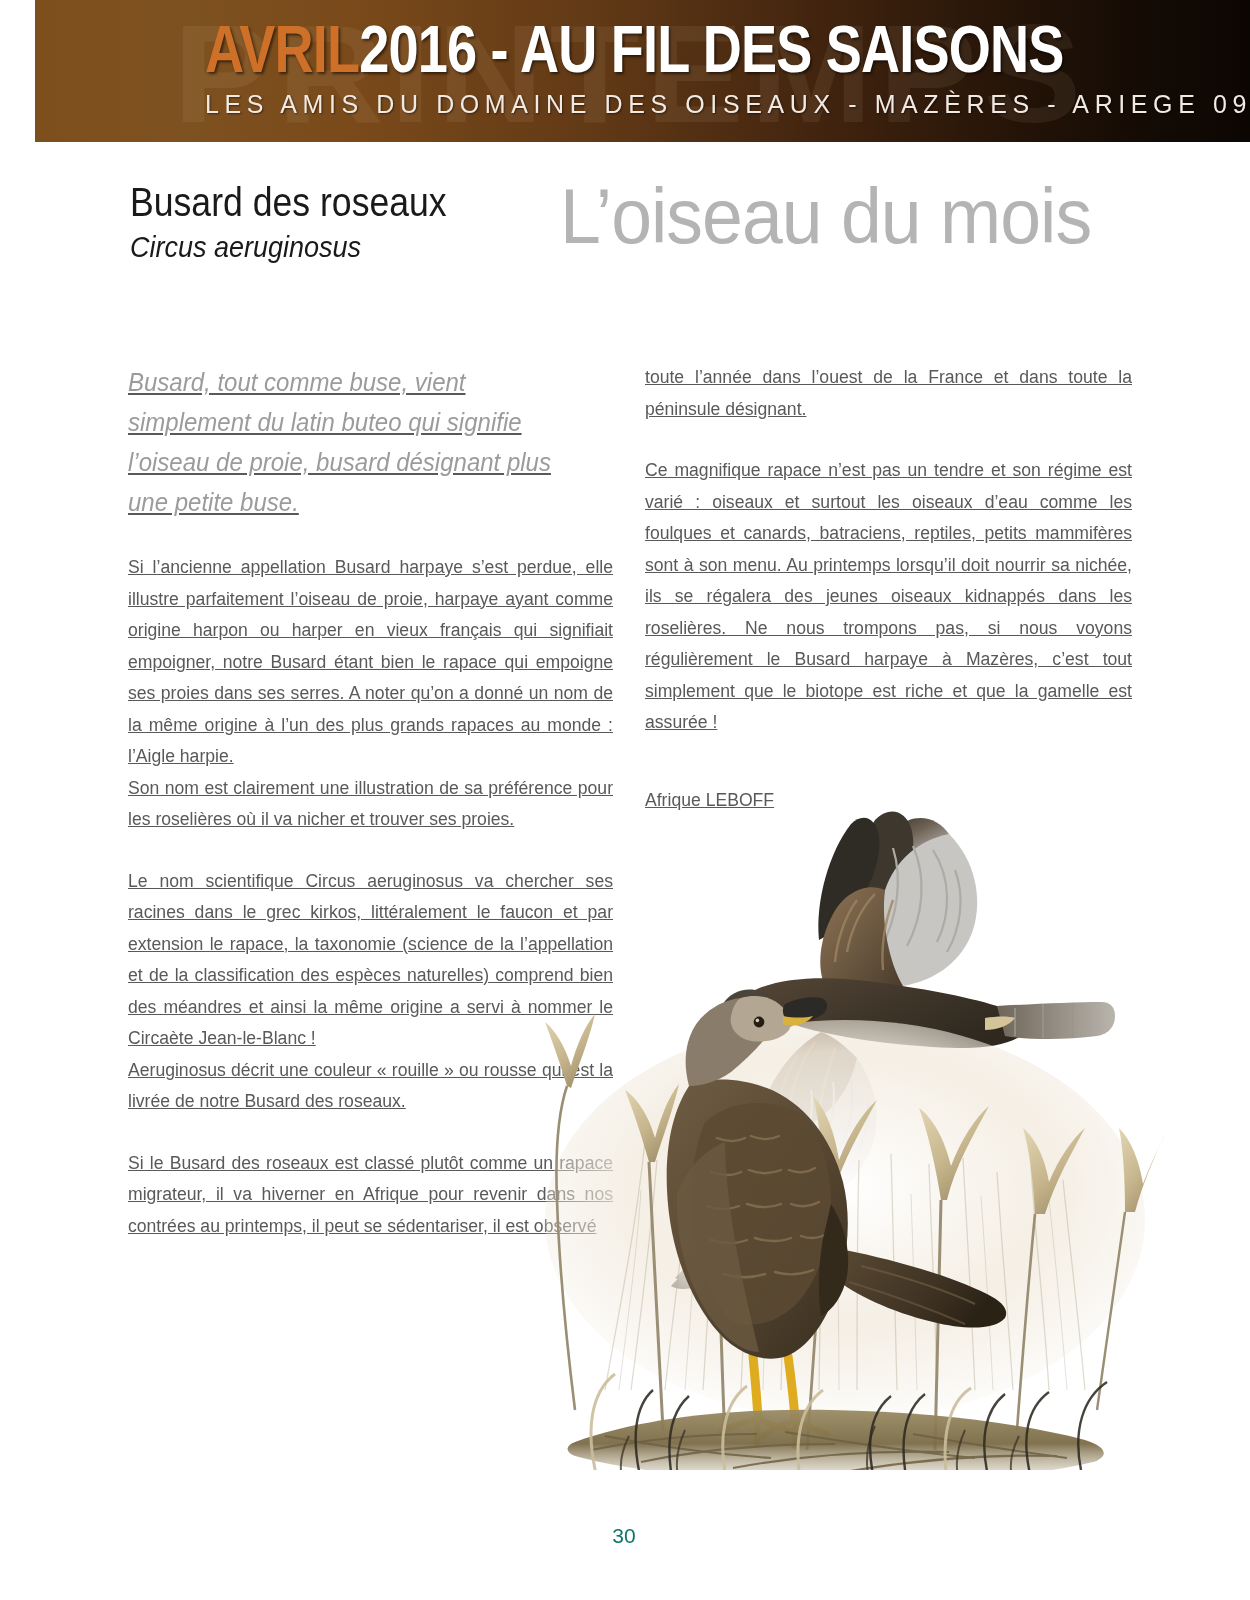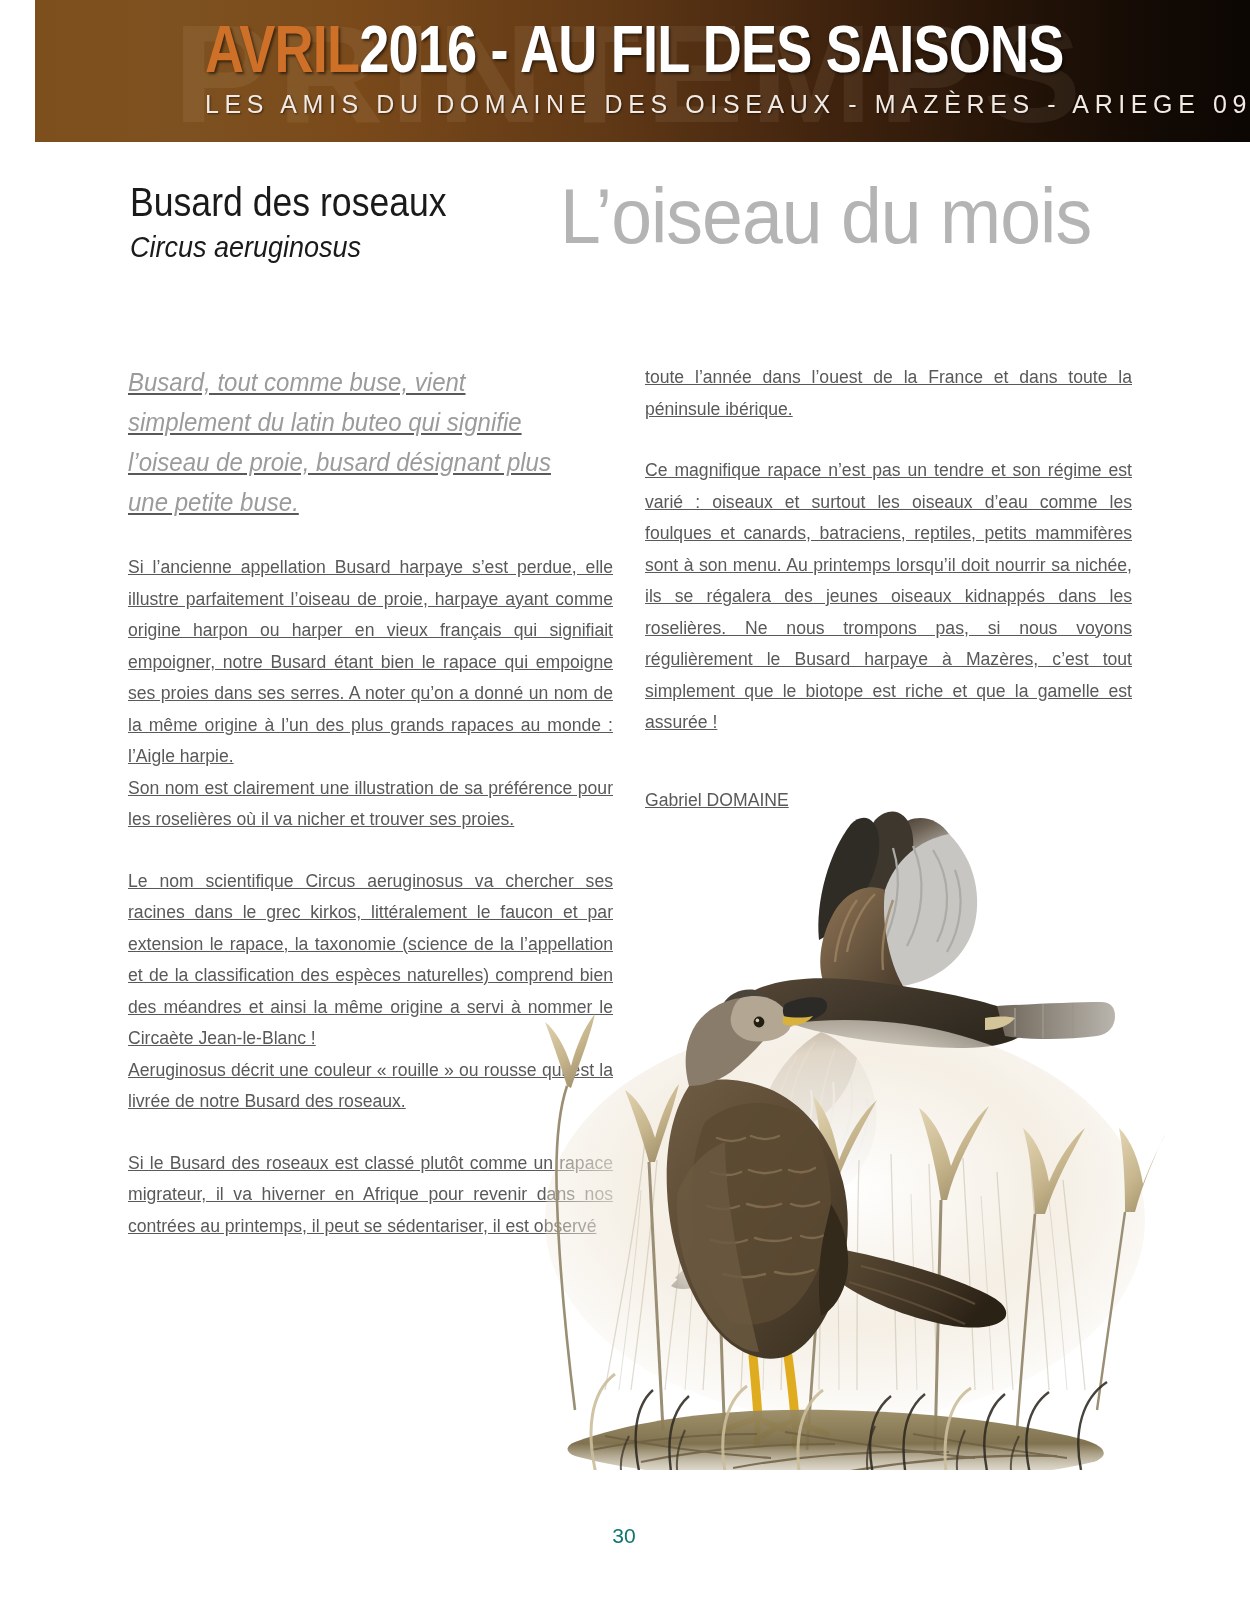--- a/index.html
+++ b/index.html
@@ -197,24 +197,24 @@
   <p>Si l’ancienne appellation Busard harpaye s’est perdue, elle illustre parfaitement l’oiseau de proie, harpaye ayant comme origine harpon ou harper en vieux français qui signifiait empoigner, notre Busard étant bien le rapace qui empoigne ses proies dans ses serres. A noter qu’on a donné un nom de la même origine à l’un des plus grands rapaces au monde : l’Aigle harpie.</p>
   <p>Son nom est clairement une illustration de sa préférence pour les roselières où il va nicher et trouver ses proies.</p>
   <div class="para-gap"></div>
   <p>Le nom scientifique Circus aeruginosus va chercher ses racines dans le grec kirkos, littéralement le faucon et par extension le rapace, la taxonomie (science de la l’appellation et de la classification des espèces naturelles) comprend bien des méandres et ainsi la même origine a servi à nommer le Circaète Jean-le-Blanc !</p>
   <p>Aeruginosus décrit une couleur « rouille » ou rousse qui est la livrée de notre Busard des roseaux.</p>
   <div class="para-gap"></div>
   <p>Si le Busard des roseaux est classé plutôt comme un rapace migrateur, il va hiverner en Afrique pour revenir dans nos contrées au printemps, il peut se sédentariser, il est observé</p>
 </div>
 
 <div class="col col-right">
-  <p>toute l’année dans l’ouest de la France et dans toute la péninsule ibérique.</p>
+  <p>toute l’année dans l’ouest de la France et dans toute la péninsule désignant.</p>
   <div class="para-gap"></div>
   <p>Ce magnifique rapace n’est pas un tendre et son régime est varié : oiseaux et surtout les oiseaux d’eau comme les foulques et canards, batraciens, reptiles, petits mammifères sont à son menu. Au printemps lorsqu’il doit nourrir sa nichée, ils se régalera des jeunes oiseaux kidnappés dans les roselières. Ne nous trompons pas, si nous voyons régulièrement le Busard harpaye à Mazères, c’est tout simplement que le biotope est riche et que la gamelle est assurée !</p>
-  <div class="byline">Gabriel DOMAINE</div>
+  <div class="byline">Afrique LEBOFF</div>
 </div>
 
 <div class="illus">
   <svg viewBox="0 0 620 680" xmlns="http://www.w3.org/2000/svg">
     <defs>
       <linearGradient id="wingPrim" x1="0" y1="0" x2="0.3" y2="1">
         <stop offset="0%" stop-color="#3a342c"></stop>
         <stop offset="22%" stop-color="#6e6254"></stop>
         <stop offset="48%" stop-color="#b6b3ae"></stop>
         <stop offset="100%" stop-color="#c9c7c3"></stop>

